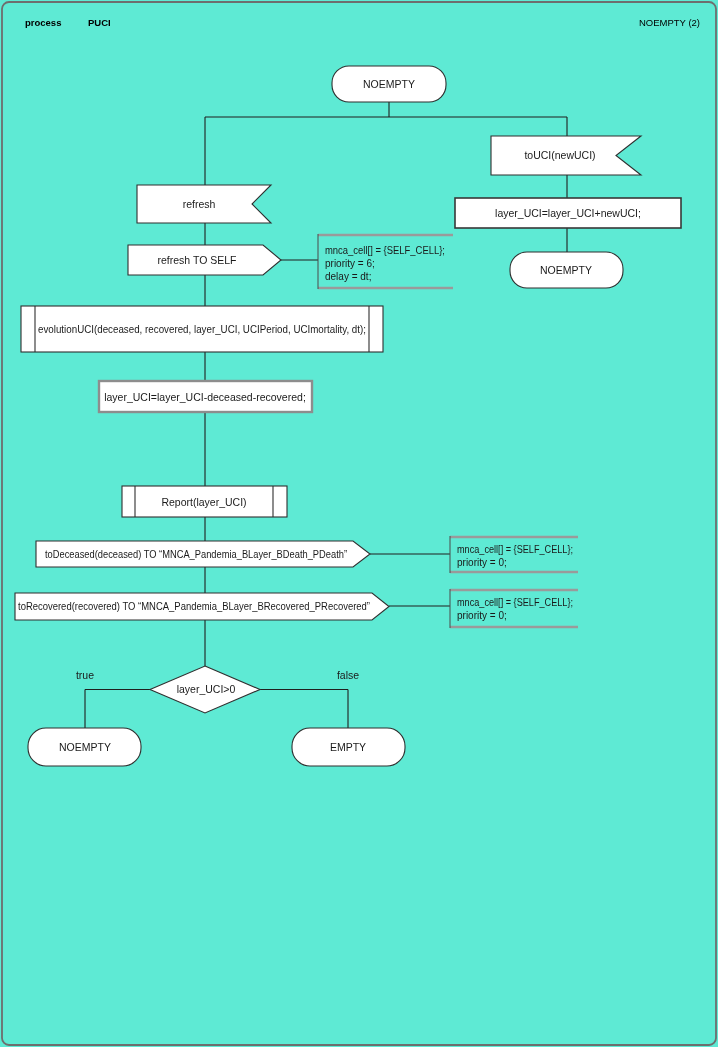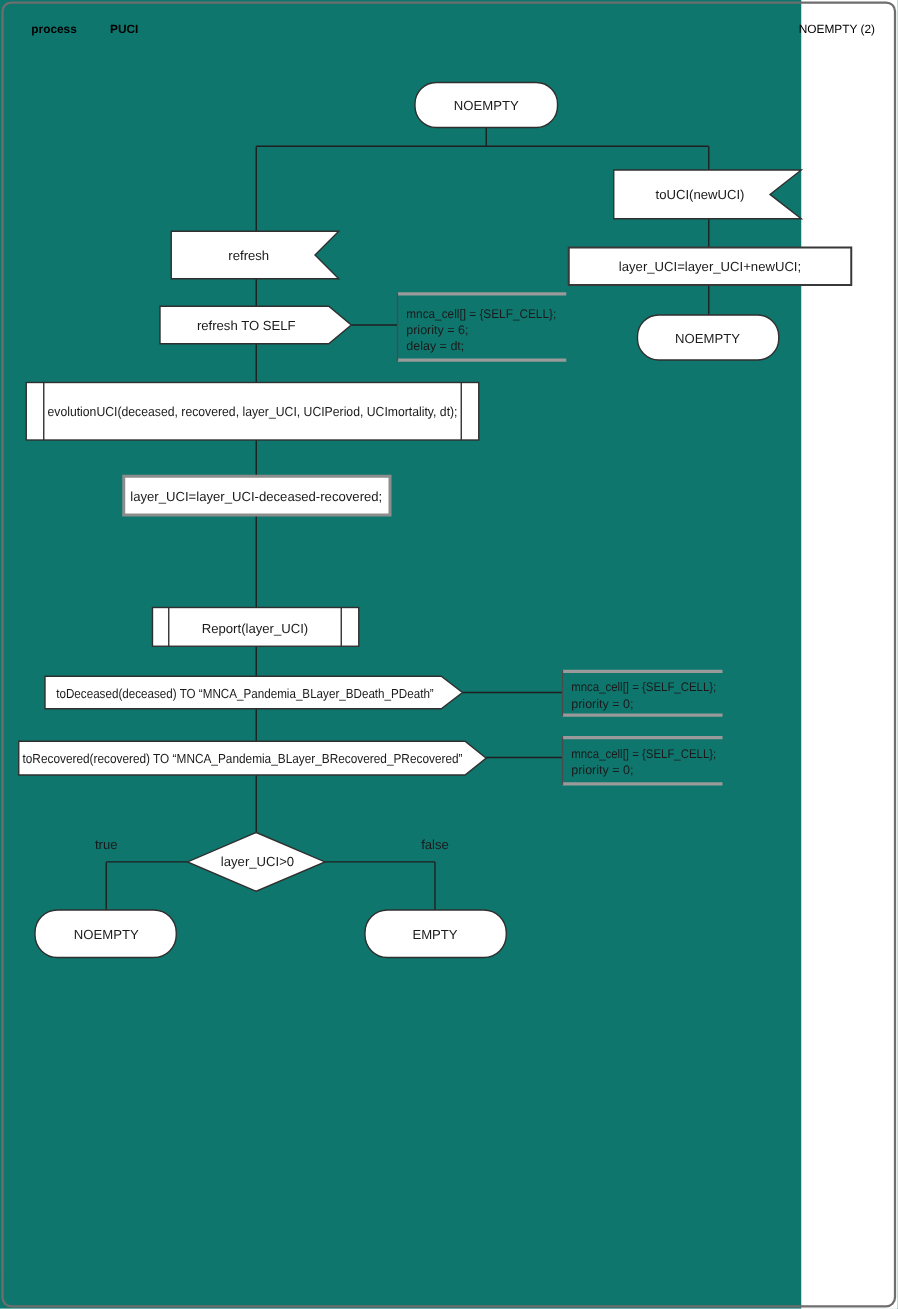--- a/index.html
+++ b/index.html
@@ -1,17 +1,17 @@
 <!DOCTYPE html>
 <html><head>
 <meta charset="utf-8">
 <style>
   html,body { margin:0; padding:0; background:#ffffff; }
   .page {
-    position:relative; width:641px; height:1047px; background:#0f766e;
+    position:relative; width:718px; height:1047px; background:#5eead4;
     font-family:"Liberation Sans", sans-serif;
   }
   svg text {
     font-family:"Liberation Sans", sans-serif;
     fill:#1a1a1a;
   }
   .t   { font-size:10.5px; text-anchor:middle; }
   .tl  { font-size:10px;  text-anchor:start; }
   .hdr  { font-size:9.5px; font-weight:bold; text-anchor:start; fill:#000; }
   .hdr2 { font-size:9.5px; text-anchor:end; fill:#000; }

